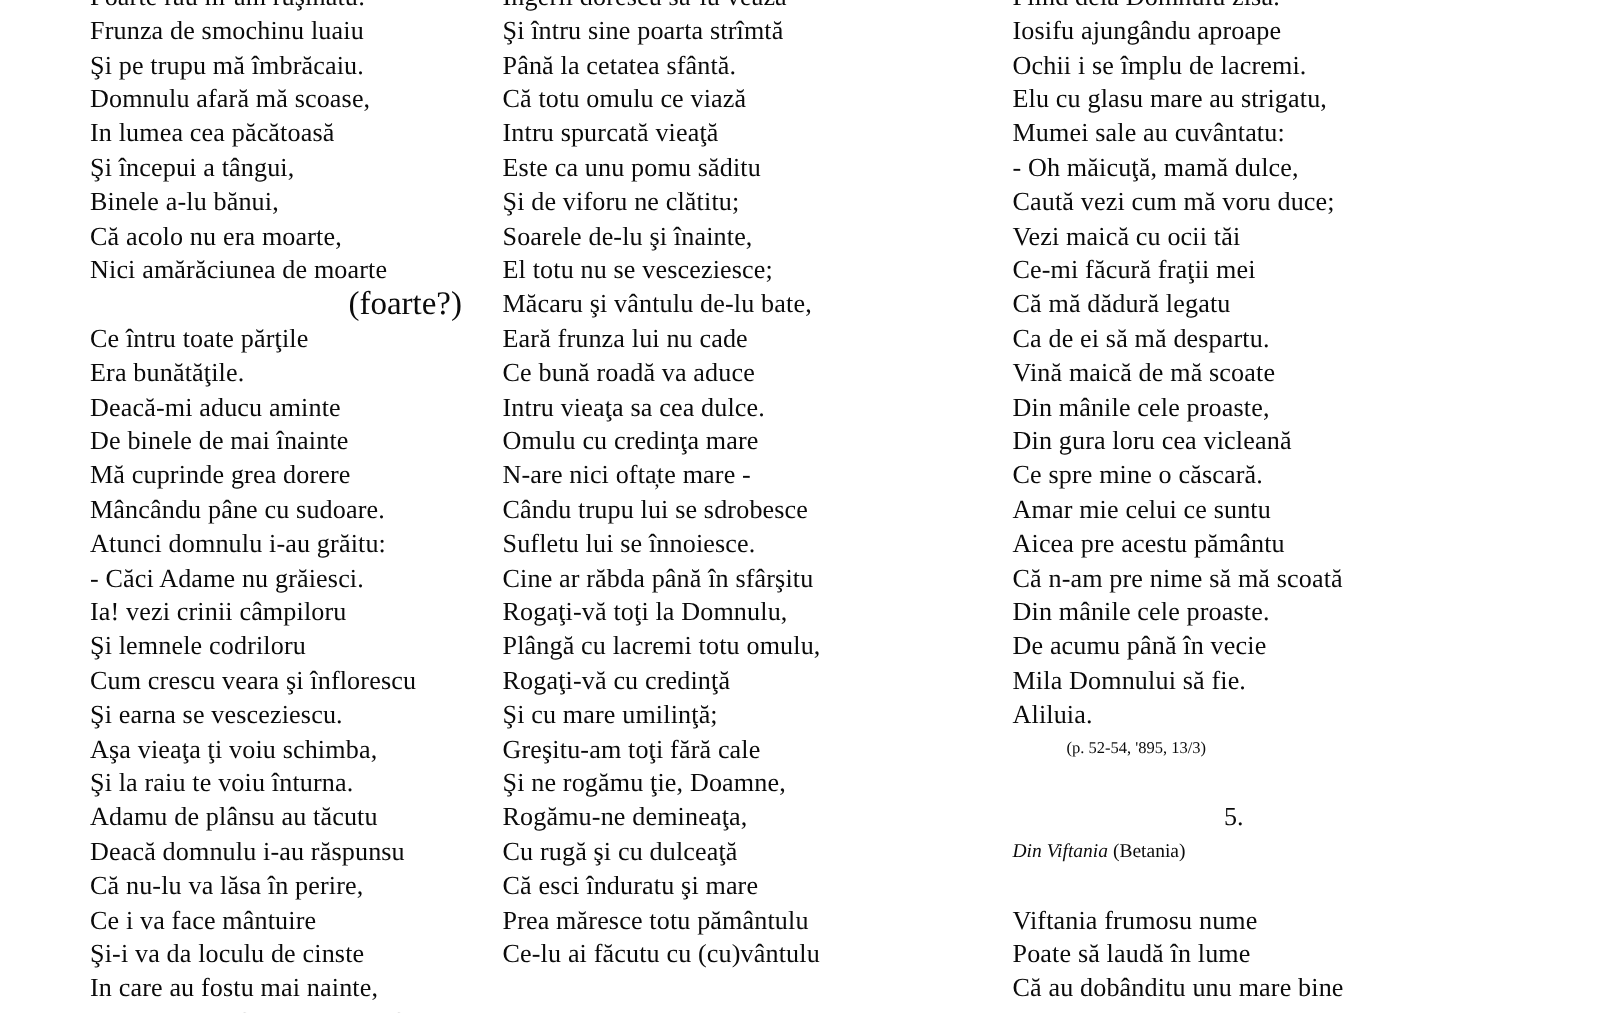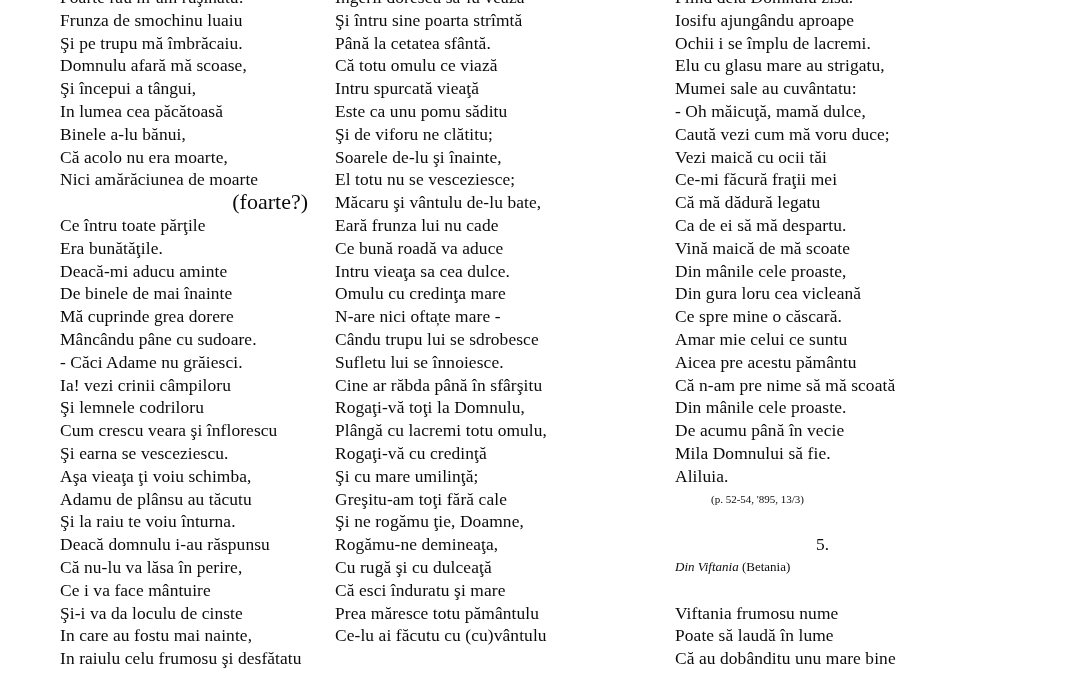--- a/index.html
+++ b/index.html
@@ -84,42 +84,43 @@
 
 <div class="page">
   <div class="columns">
 
     <div class="col col-1">
       <div class="stanza">
         <div class="line">Foarte rău m-am ruşinatu:</div>
         <div class="line">Frunza de smochinu luaiu</div>
         <div class="line">Şi pe trupu mă îmbrăcaiu.</div>
         <div class="line">Domnulu afară mă scoase,</div>
+        <div class="line">In lumea cea păcătoasă</div>
         <div class="line">Şi începui a tângui,</div>
-        <div class="line">In lumea cea păcătoasă</div>
         <div class="line">Binele a-lu bănui,</div>
         <div class="line">Că acolo nu era moarte,</div>
         <div class="line">Nici amărăciunea de moarte</div>
       </div>
       <div class="right-note">(foarte?)</div>
       <div class="stanza">
         <div class="line">Ce întru toate părţile</div>
         <div class="line">Era bunătăţile.</div>
         <div class="line">Deacă-mi aducu aminte</div>
         <div class="line">De binele de mai înainte</div>
         <div class="line">Mă cuprinde grea dorere</div>
         <div class="line">Mâncându pâne cu sudoare.</div>
+        <div class="line">Atunci domnulu i-au grăitu:</div>
         <div class="line">- Căci Adame nu grăiesci.</div>
         <div class="line">Ia! vezi crinii câmpiloru</div>
         <div class="line">Şi lemnele codriloru</div>
         <div class="line">Cum crescu veara şi înflorescu</div>
         <div class="line">Şi earna se vesceziescu.</div>
         <div class="line">Aşa vieaţa ţi voiu schimba,</div>
+        <div class="line">Şi la raiu te voiu înturna.</div>
         <div class="line">Adamu de plânsu au tăcutu</div>
-        <div class="line">Şi la raiu te voiu înturna.</div>
         <div class="line">Deacă domnulu i-au răspunsu</div>
         <div class="line">Că nu-lu va lăsa în perire,</div>
         <div class="line">Ce i va face mântuire</div>
         <div class="line">Şi-i va da loculu de cinste</div>
         <div class="line">In care au fostu mai nainte,</div>
         <div class="line">In raiulu celu frumosu şi desfătatu</div>
 
       </div>
 
     </div>

